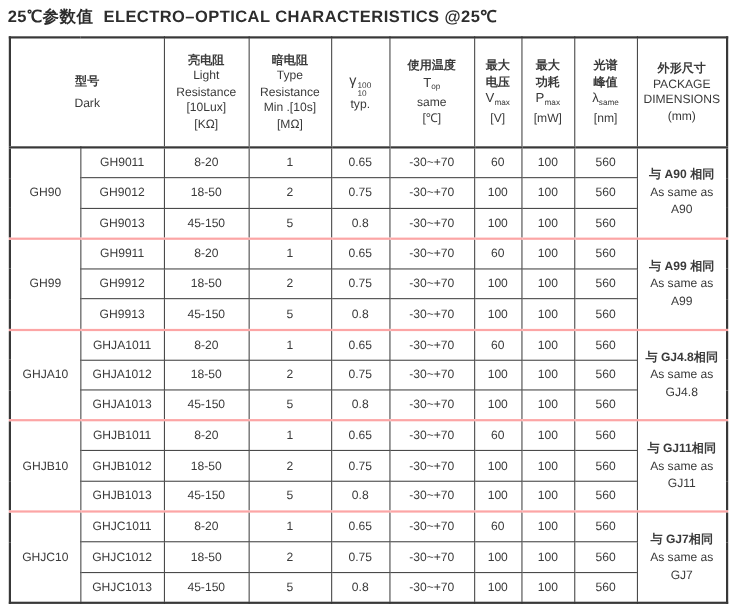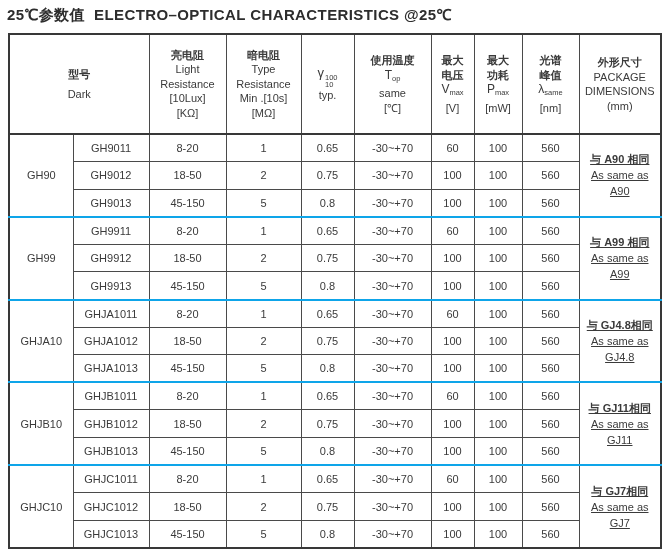--- a/index.html
+++ b/index.html
@@ -20,39 +20,39 @@
   }
   th, td {
     border:1px solid #4a4a4a;
     text-align:center; vertical-align:middle;
     font-size:11px; font-weight:normal; color:#3a3a3a;
     padding:0; overflow:hidden;
   }
   thead tr { height:100px; }
   tbody tr { height:27.6px; }
   thead th { border-bottom:2px solid #383838; background:#ffffff; }
-  tr.group-start td { border-top:2px solid #0ea5e9; }
+  tr.group-start td { border-top:2px solid #fca5a5; }
 
   th div { line-height:14.5px; }
   .zh { font-weight:bold; }
   .mb6 { margin-bottom:6px; }
 
   .sym { font-size:12px; }
   sub.small, sup.small { font-size:7.5px; }
   sub.small { vertical-align:-2px; }
 
   .gamma-line { line-height:14px; }
   .gsym { font-size:13px; }
   .gstack {
     display:inline-flex; flex-direction:column;
     font-size:7.5px; line-height:7px;
     vertical-align:-3px; margin-left:1px; text-align:left;
   }
 
-  .pkg div { line-height:16px;text-decoration:underline; }
+  .pkg div { line-height:16px; }
   .pkg .zh { font-weight:bold; }
 </style>
 </head>
 <body>
 
 <div class="page-title">25℃参数值  ELECTRO–OPTICAL CHARACTERISTICS @25℃</div>
 
 <table class="spec">
   <colgroup>
     <col style="width:64px">

